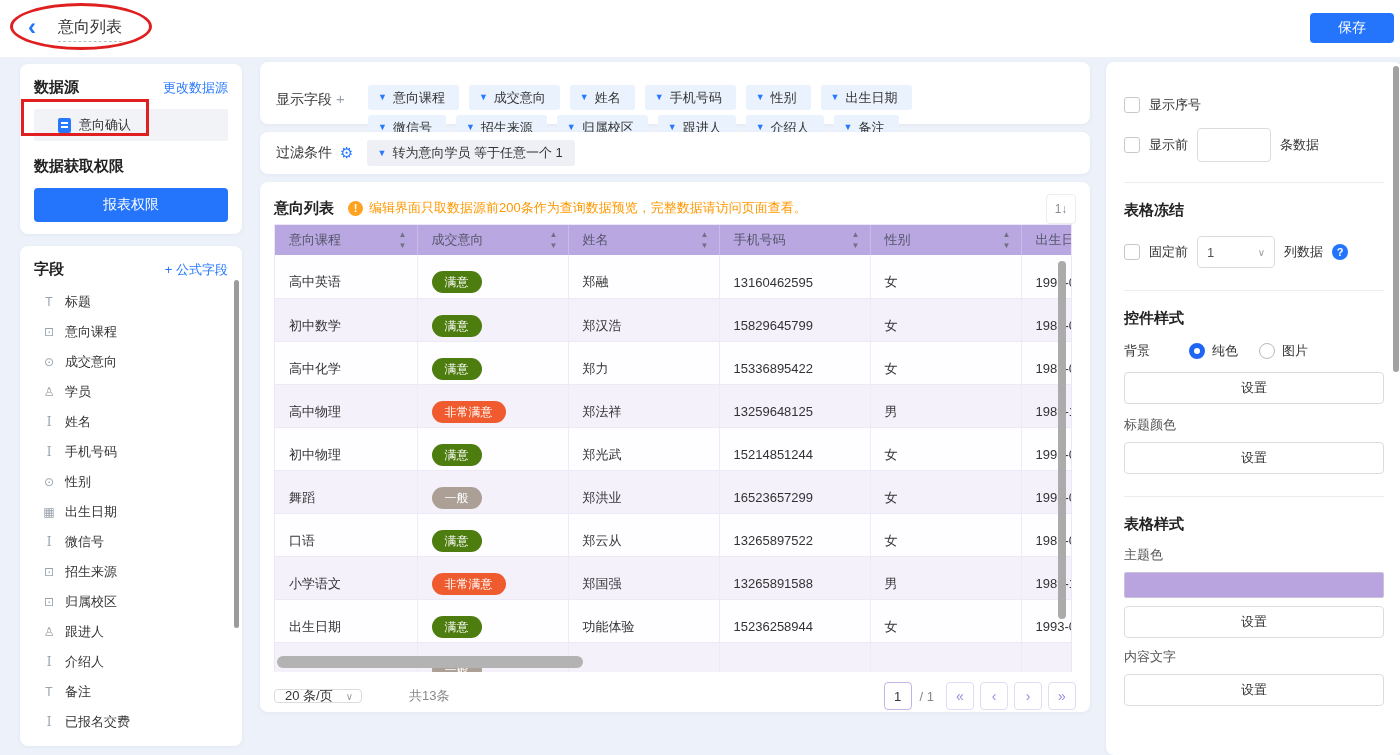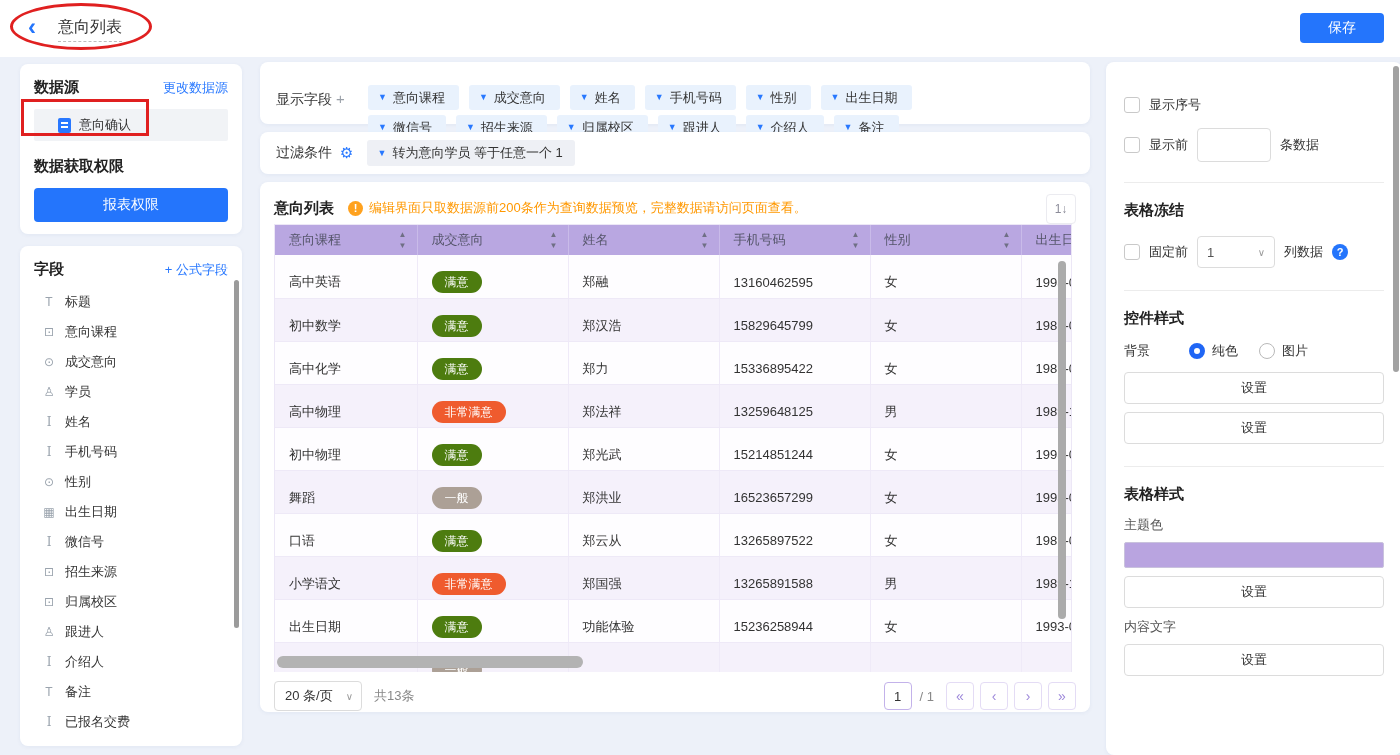--- a/index.html
+++ b/index.html
@@ -8,21 +8,21 @@
     font-family:"Liberation Sans","DejaVu Sans",sans-serif;
     background:#edf1f9; color:#333; font-size:13px; overflow:hidden; position:relative;
   }
   .card { background:#fff; border-radius:8px; box-shadow:0 1px 4px rgba(40,70,130,.06); position:absolute; }
 
   
   .topbar { position:absolute; left:0; top:0; width:1400px; height:57px; background:#fff; }
   .back-ic { position:absolute; left:28px; top:15px; color:#2475fc; font-size:24px; font-weight:bold; line-height:24px; cursor:pointer; }
   .page-title { position:absolute; left:58px; top:17px; font-size:16px; color:#333; border-bottom:1px dashed #bdbdbd; padding-bottom:3px; }
   .ellipse-anno { position:absolute; left:10px; top:3px; width:142px; height:47px; border:3px solid #e02020; border-radius:50%; pointer-events:none; }
-  .save-btn { position:absolute; right:16px; top:13px; width:84px; height:30px; background:#2475fc; color:#fff; border:none; border-radius:4px; font-size:14px; cursor:pointer; }
+  .save-btn { position:absolute; right:6px; top:13px; width:84px; height:30px; background:#2475fc; color:#fff; border:none; border-radius:4px; font-size:14px; cursor:pointer; }
 
   
   .card-ds { left:20px; top:64px; width:222px; height:170px; padding:14px; }
   .row-between { display:flex; justify-content:space-between; align-items:center; }
   .sec-h { font-size:15px; font-weight:bold; color:#222; }
   .link { color:#2878ff; font-size:13px; cursor:pointer; }
   .ds-item { margin-top:12px; height:32px; background:#f1f3f6; border-radius:2px; display:flex; align-items:center; padding-left:24px; gap:8px; }
   .doc-ic { width:13px; height:15px; background:#2878ff; border-radius:2px; position:relative; display:inline-block; }
   .doc-ic::after { content:""; position:absolute; left:3px; right:3px; top:4px; height:2px; background:#fff; box-shadow:0 4px 0 #fff; }
   .rect-anno { position:absolute; left:1px; top:35px; width:128px; height:37px; border:3px solid #e02020; pointer-events:none; }
@@ -68,23 +68,23 @@
   table.grid tbody tr:nth-child(odd) td { background:#fefdff; }
   .badge { display:inline-block; padding:4px 13px; border-radius:13px; color:#fff; font-size:12px; line-height:14px; }
   .lv-orange { background:#4d7c0f; }
   .lv-red { background:#ef5b2e; }
   .lv-gray { background:#aca096; }
   .tbl-vscroll { position:absolute; right:5px; top:36px; width:8px; height:358px; background:#ababab; border-radius:4px; }
   .tbl-hscroll { position:absolute; left:2px; top:431px; width:306px; height:12px; background:#b3b3b3; border-radius:6px; }
 
   .pager { height:40px; display:flex; align-items:center; justify-content:space-between; padding-top:8px; }
   .pager-left { display:flex; align-items:center; gap:12px; }
-  .size-select { width:88px; height:30px; border:1px solid #dcdcdc; border-radius:4px; display:flex; align-items:center; justify-content:space-between; padding:0 8px 0 10px; font-size:13px; color:#333; cursor:pointer; background:#fff; }
+  .size-select { width:88px; height:14px; border:1px solid #dcdcdc; border-radius:4px; display:flex; align-items:center; justify-content:space-between; padding:0 8px 0 10px; font-size:13px; color:#333; cursor:pointer; background:#fff; }
   .sel-caret { color:#9a9a9a; font-size:10px; }
-  .total-txt { color:#888; font-size:13px; }
+  .total-txt { color:#888; font-size:13px;margin-left:35px; }
   .pager-right { display:flex; align-items:center; gap:6px; }
   .page-box { width:28px; height:28px; border:1px solid #c3b2ea; border-radius:4px; display:flex; align-items:center; justify-content:center; font-size:13px; color:#333; background:#fff; }
   .page-of { color:#888; font-size:13px; margin:0 6px 0 2px; }
   .nav-btn { width:28px; height:28px; border:1px solid #e4dcf5; border-radius:4px; background:#fff; color:#9d88da; font-size:14px; display:flex; align-items:center; justify-content:center; cursor:pointer; }
 
   
   .card-style { left:1106px; top:62px; width:296px; height:693px; padding:18px; overflow:hidden; }
   .rp-h { font-size:15px; font-weight:bold; color:#222; }
   .rp-row { display:flex; align-items:center; gap:9px; font-size:13px; color:#333; }
   .checkbox { width:16px; height:16px; border:1px solid #c9c9c9; border-radius:3px; background:#fff; flex:none; cursor:pointer; }
@@ -445,20 +445,21 @@
 
   <div class="rp-h mt18">控件样式</div>
   <div class="rp-row mt14" style="gap:7px;">
     <span style="width:58px;">背景</span>
     <span class="radio on"></span>
     <span>纯色</span>
     <span class="radio off" style="margin-left:14px;"></span>
     <span>图片</span>
   </div>
   <button class="set-btn mt12">设置</button>
+  <div class="rp-label mt12">标题颜色</div>
   <button class="set-btn mt8">设置</button>
   <hr class="div mt22">
 
   <div class="rp-h mt18">表格样式</div>
   <div class="rp-label mt12">主题色</div>
   <div class="swatch mt8" style="background:#b9a4e0;"></div>
   <button class="set-btn mt8">设置</button>
   <div class="rp-label mt10">内容文字</div>
   <button class="set-btn mt8">设置</button>
   

